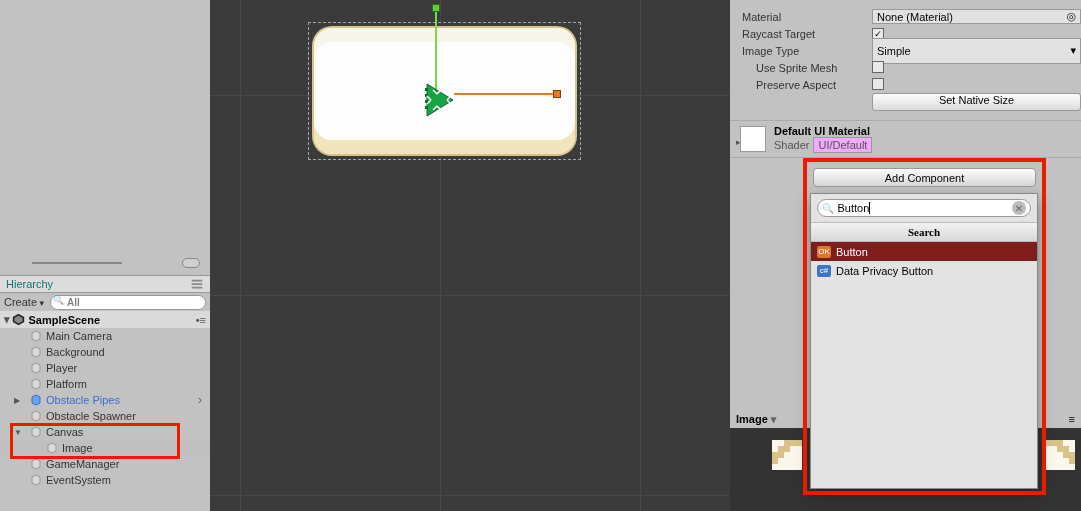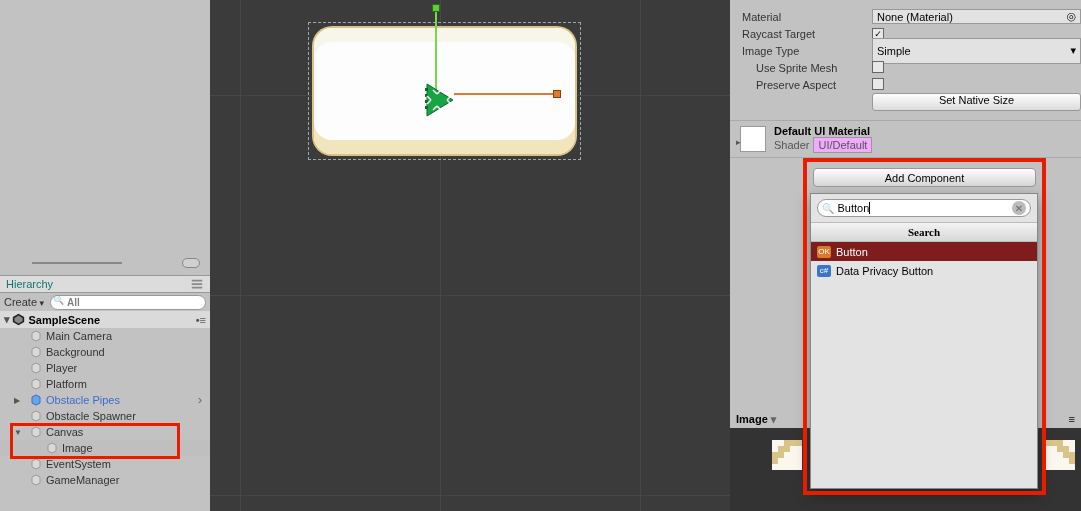--- a/index.html
+++ b/index.html
@@ -183,27 +183,27 @@
     <div class="tree-item nested selected">
         <span class="cube"><svg class="cube-svg" viewBox="0 0 12 12">
             <polygon fill="#d9d9d9" stroke="#999" points="2,3 6,1 10,3 10,9 6,11 2,9"></polygon>
           </svg></span>
         <span>Image</span>
       </div>
     <div class="tree-item">
         <span class="cube"><svg class="cube-svg" viewBox="0 0 12 12">
             <polygon fill="#d9d9d9" stroke="#999" points="2,3 6,1 10,3 10,9 6,11 2,9"></polygon>
           </svg></span>
+        <span>GameManager</span>
+      </div>
+    <div class="tree-item">
+        <span class="cube"><svg class="cube-svg" viewBox="0 0 12 12">
+            <polygon fill="#d9d9d9" stroke="#999" points="2,3 6,1 10,3 10,9 6,11 2,9"></polygon>
+          </svg></span>
         <span>EventSystem</span>
-      </div>
-    <div class="tree-item">
-        <span class="cube"><svg class="cube-svg" viewBox="0 0 12 12">
-            <polygon fill="#d9d9d9" stroke="#999" points="2,3 6,1 10,3 10,9 6,11 2,9"></polygon>
-          </svg></span>
-        <span>GameManager</span>
       </div>
   </div>
 
   <div class="red-box-1" style="left:10px; top:423px; width:170px; height:36px;"></div>
 </div>
 
 <div class="scene-view">
   <div class="grid-line-v" style="left:30px"></div>
   <div class="grid-line-v" style="left:230px"></div>
   <div class="grid-line-v" style="left:430px"></div>

